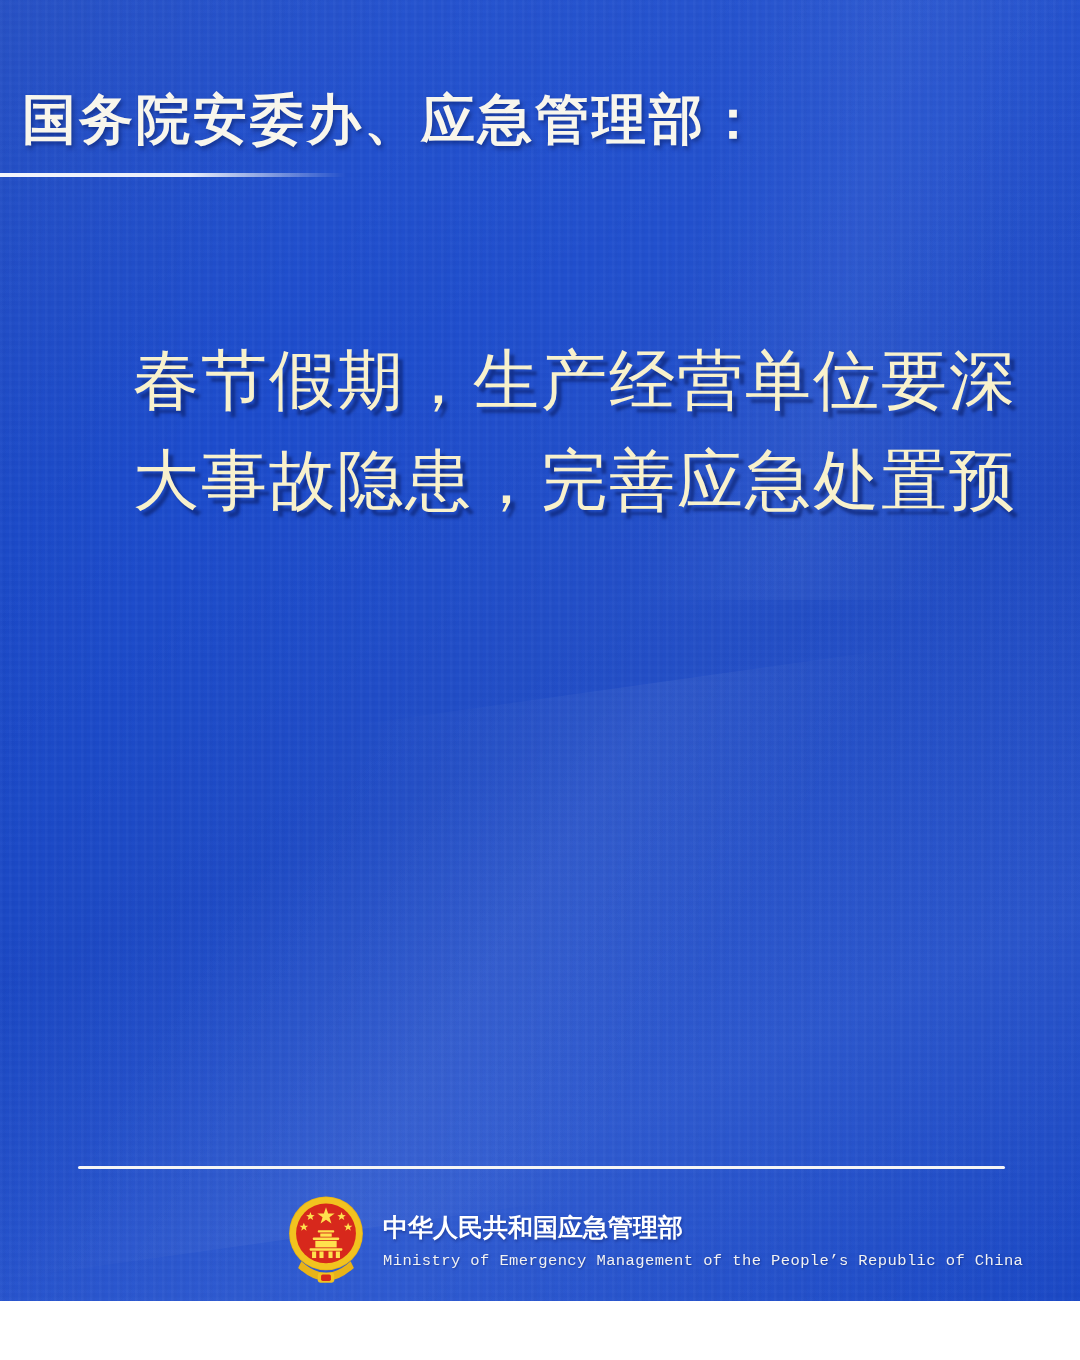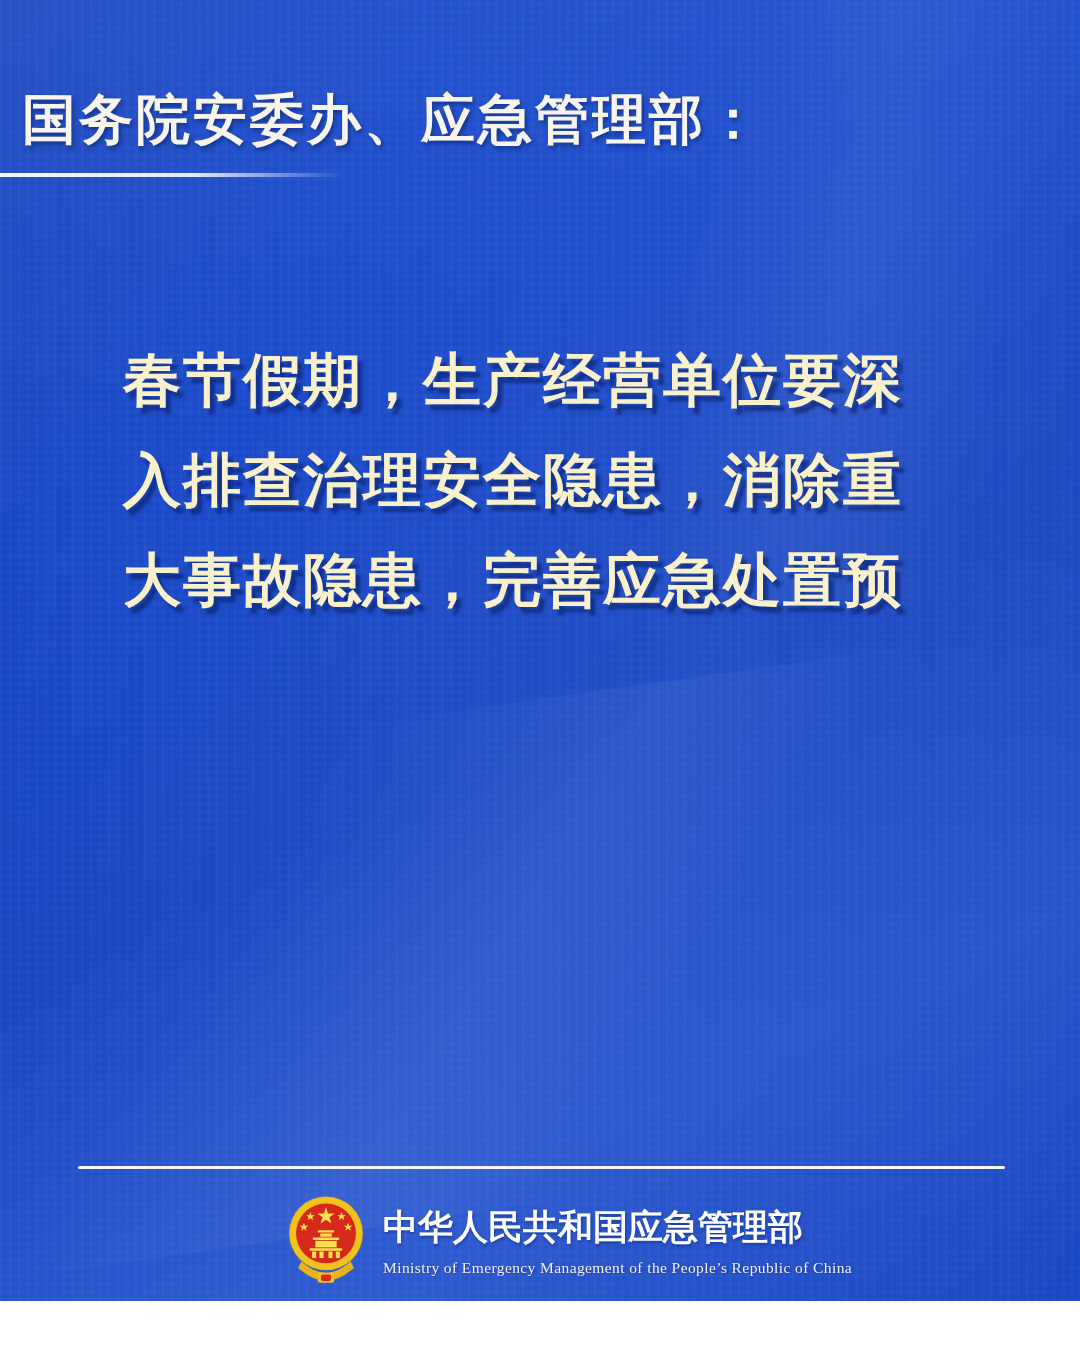--- a/index.html
+++ b/index.html
@@ -54,26 +54,26 @@
     position: absolute;
     left: 0;
     top: 173px;
     width: 346px;
     height: 4px;
     background: linear-gradient(to right, rgba(255,255,255,0.95) 0%, rgba(255,255,255,0.9) 55%, rgba(255,255,255,0.0) 100%);
   }
 
   .body-text {
     position: absolute;
-    left: 123px;
+    left: 133px;
     top: 330px;
     width: 850px;
     color: #f8f1cc;
-    font-size: 58px;
-    font-weight: bold;
+    font-size: 66px;
+    font-weight: normal;
     line-height: 100px;
     letter-spacing: 2px;
     text-shadow: 5px 6px 3px rgba(8,25,95,0.55);
   }
   .body-line { white-space: nowrap; }
 
   .footer-divider {
     position: absolute;
     left: 78px;
     top: 1166px;
@@ -92,49 +92,48 @@
   }
   .emblem {
     width: 82px;
     height: 92px;
     margin-right: 16px;
     flex: 0 0 auto;
   }
   .footer-text { display: flex; flex-direction: column; }
   .ministry-cn {
     color: #ffffff;
-    font-size: 35px;
+    font-size: 25px;
     font-weight: bold;
     letter-spacing: 0px;
     white-space: nowrap;
     text-shadow: 1px 2px 3px rgba(0,18,80,0.35);
   }
   .ministry-en {
     margin-top: 8px;
     color: #f2f2f2;
-    font-family: Liberation Serif, serif;
+    font-family: Liberation Mono, monospace;
     font-size: 15.5px;
     letter-spacing: 0.4px;
     white-space: nowrap;
     text-shadow: 1px 1px 2px rgba(0,18,80,0.35);
   }
 </style>
 </head>
 <body>
 
 <div class="poster">
   <div class="sheen-1"></div>
   <div class="sheen-2"></div>
 
   <div class="header-title">国务院安委办、应急管理部：</div>
   <div class="header-divider"></div>
 
   <div class="body-text">
     <div class="body-line">春节假期，生产经营单位要深</div>
-    <div class="body-line">入排查治理安全隐患，消除重</div>
     <div class="body-line">大事故隐患，完善应急处置预</div>
   </div>
 
   <div class="footer-divider"></div>
 
   <div class="footer">
     <svg class="emblem" viewBox="0 0 100 112" xmlns="http://www.w3.org/2000/svg">
 
       <circle cx="50" cy="48" r="45" fill="#e8b318"></circle>
       <circle cx="50" cy="48" r="44" fill="#f2c31f"></circle>

